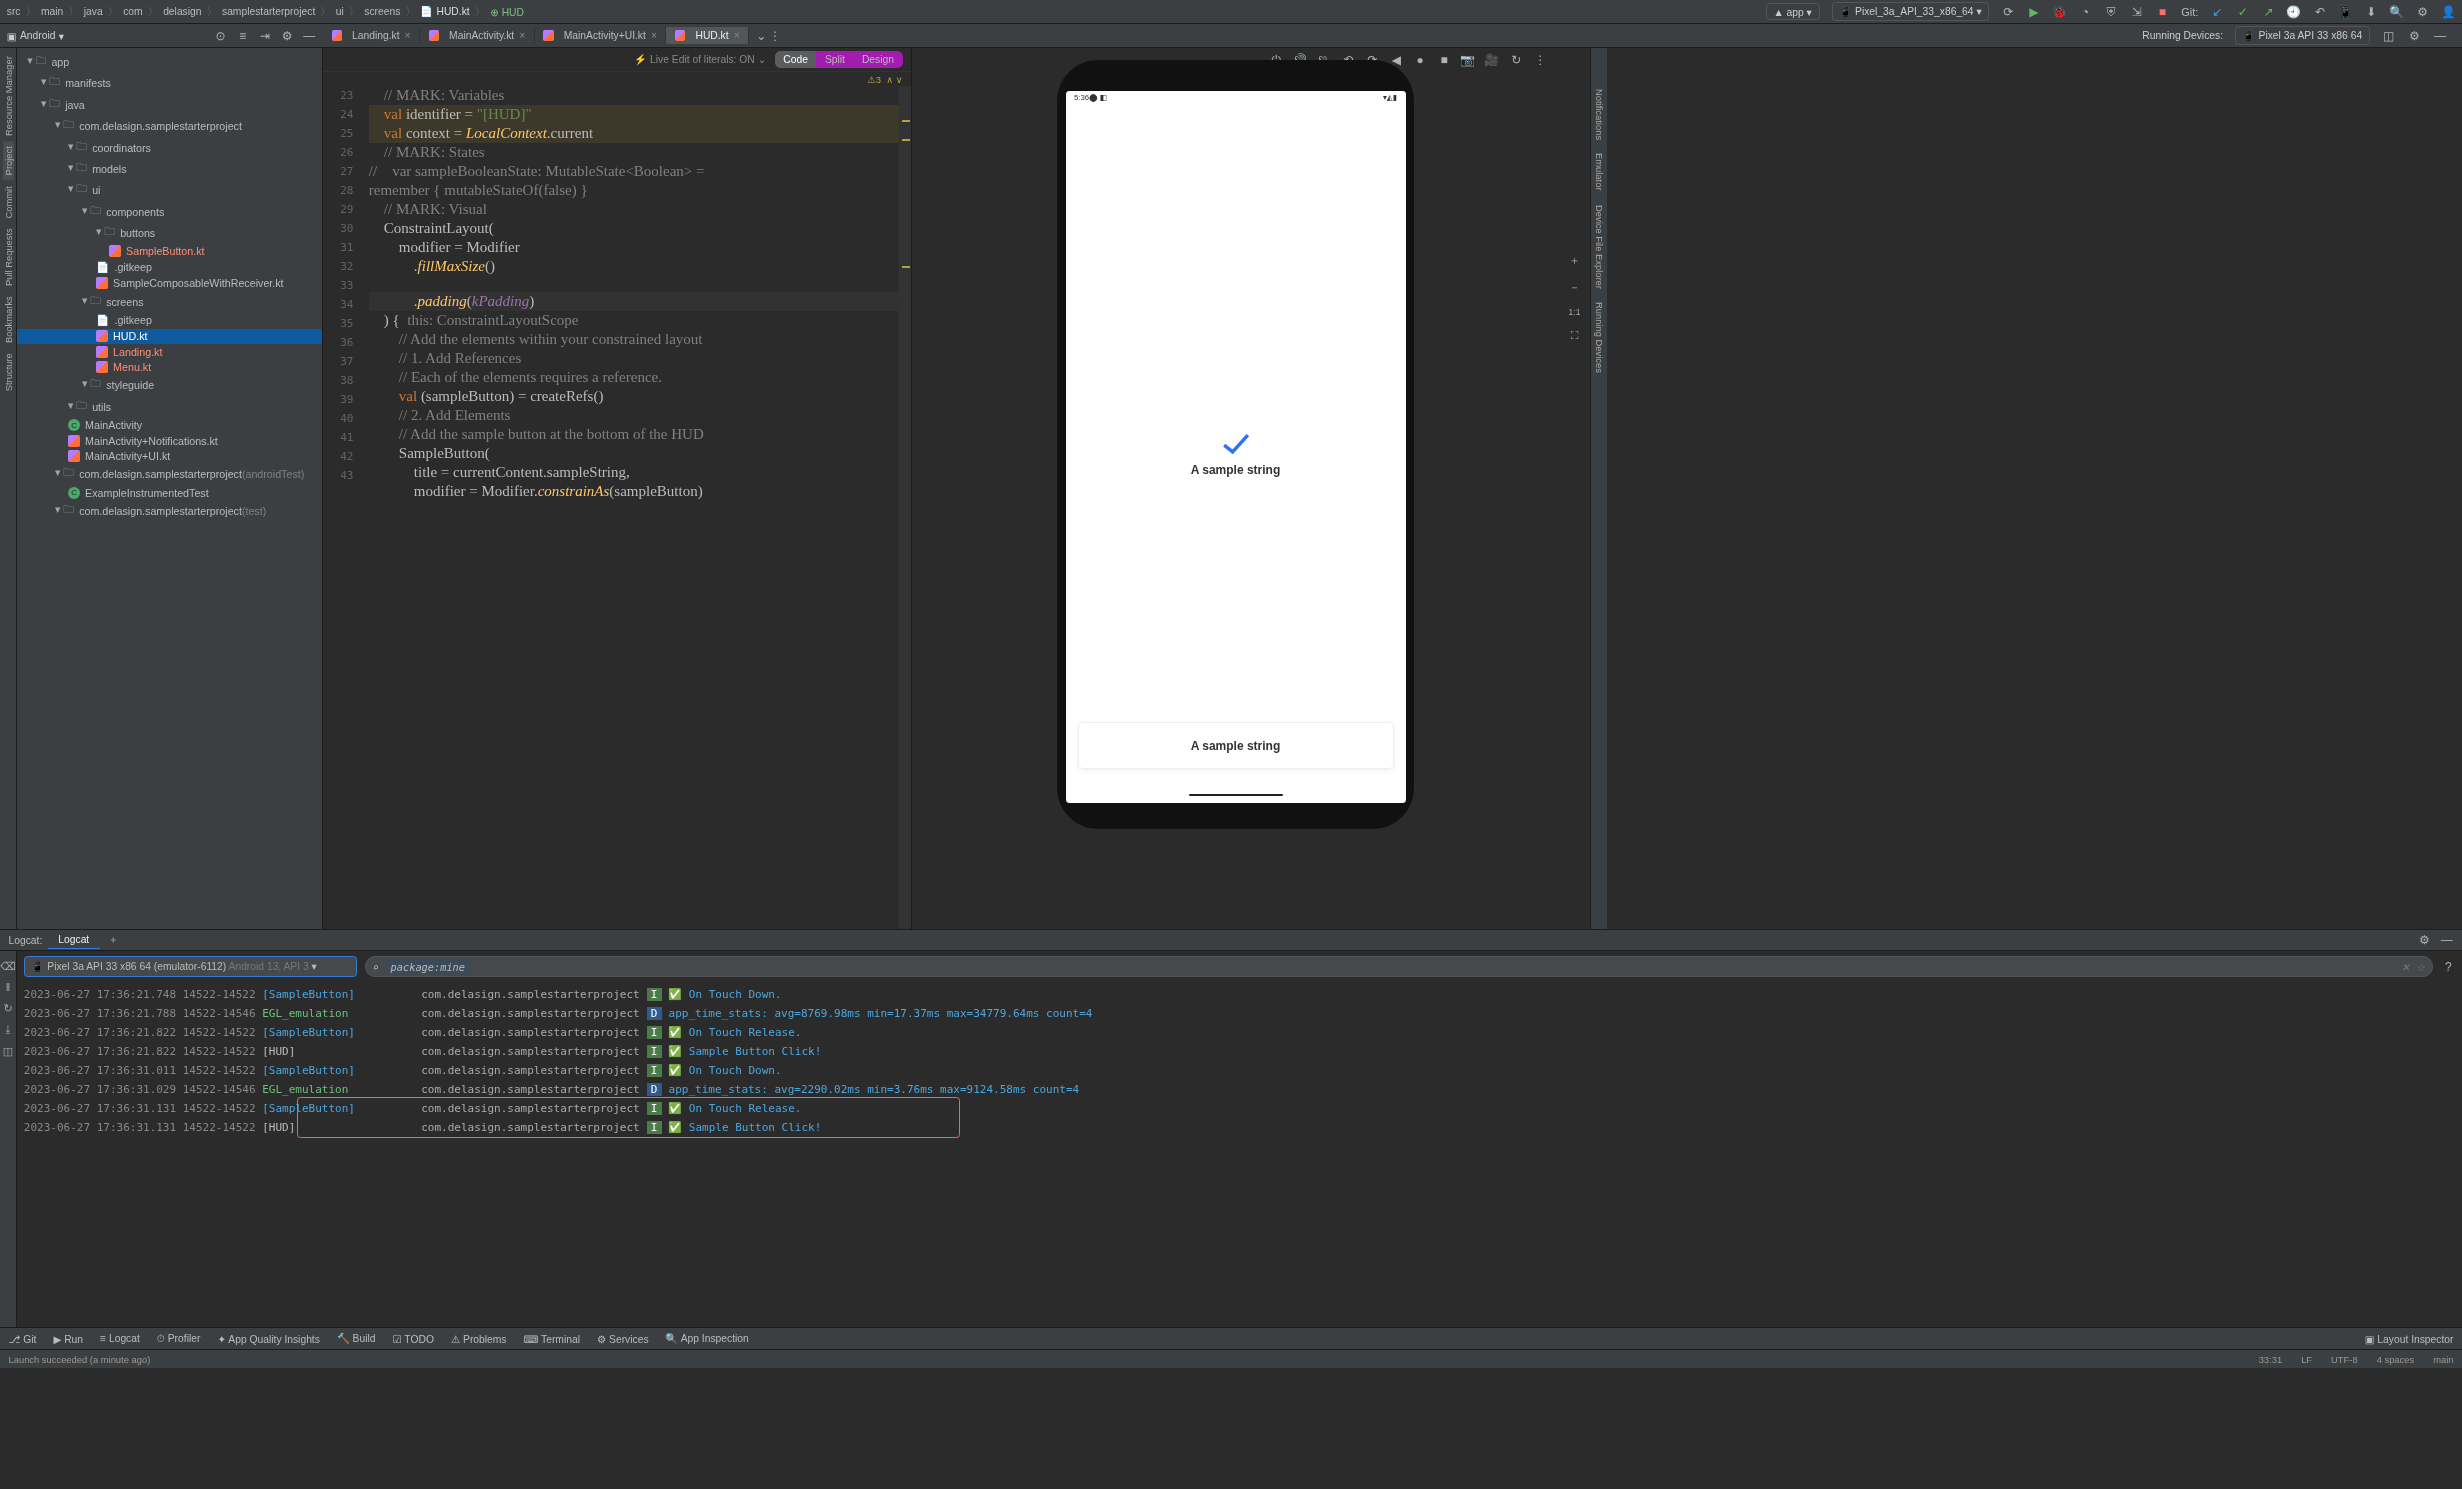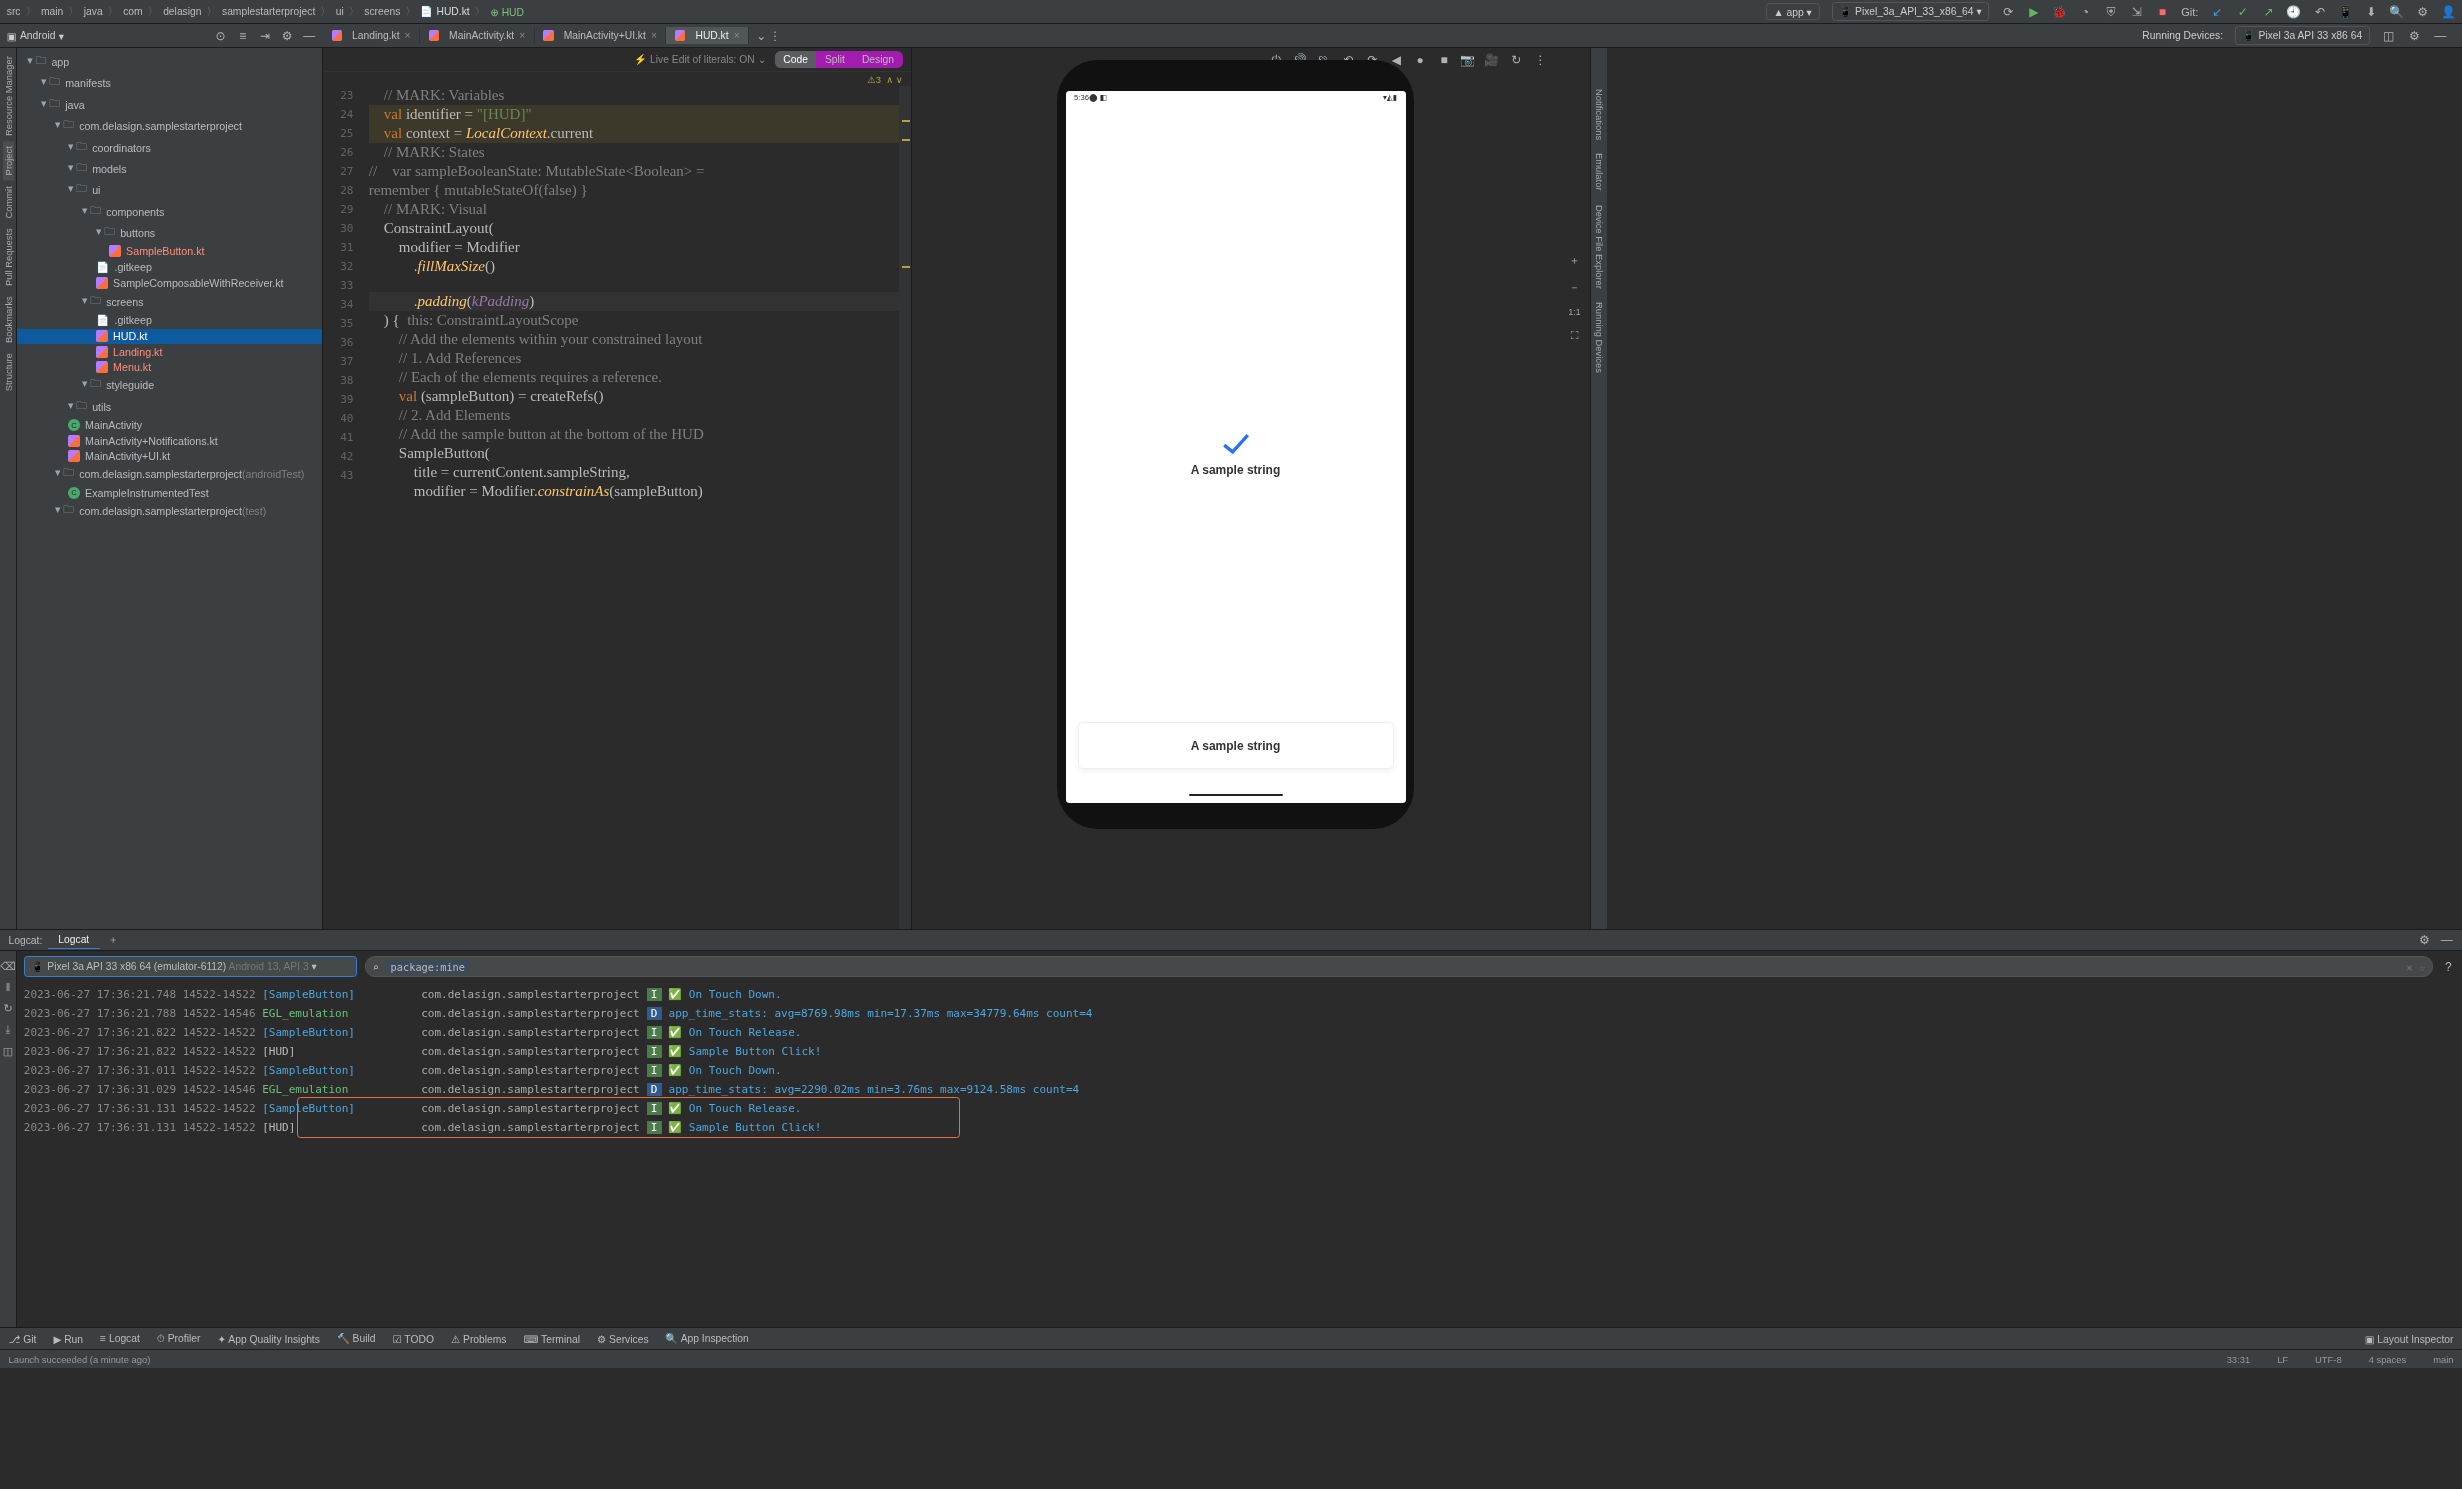--- a/index.html
+++ b/index.html
@@ -63,33 +63,33 @@
 .side-rail-r { width:17px; background:#3c3f41; border-left:0.9px solid #1c1c1c; display:flex; flex-direction:column; align-items:center; padding-top:34px; }
 .side-rail-r .v { writing-mode:vertical-rl; font-size:9.4px; color:#aaa; padding:6.8px 0; }
 
 .logcat-head { height:22px; background:#3c3f41; border-top:0.9px solid #1c1c1c; border-bottom:0.9px solid #1c1c1c; display:flex; align-items:center; padding:0 8.5px; font-size:10.3px; }
 .logcat-head .tab { padding:2.6px 10.3px; border-bottom:1.7px solid #3a7bd5; color:#eee; }
 .logcat { height:376px; background:#2b2b2b; display:flex; }
 .lc-tools { width:17px; background:#3c3f41; border-right:0.9px solid #1c1c1c; }
 .lc-body { flex:1; display:flex; flex-direction:column; }
 .lc-filters { height:31px; display:flex; align-items:center; gap:8.5px; padding:3.4px 6.8px; }
 .lc-dd { flex:0 0 333px; background:#45494a; border:0.9px solid #3a7bd5; border-radius:3.4px; padding:3.4px 6.8px; font-size:10.3px; color:#bbb; }
-.lc-search { flex:1; background:#45494a; border:0.9px solid #555; border-radius:10px; padding:3.4px 6.8px; font-size:10.3px; color:#bbb; font-family:Menlo,monospace; }
+.lc-search { flex:1; background:#45494a; border:0.9px solid #555; border-radius:10px; padding:3.4px 6.8px; font-size:10.3px; color:#bbb; font-family:Menlo,monospace;font-style:italic; }
 .lc-lines { flex:1; padding:3.4px 6.8px; font-family:Menlo,monospace; font-size:11px; line-height:19px; overflow:auto; position:relative; }
 .ll { white-space:pre; }
 .ll .ts { color:#888; } .ll .tag-t { color:#4aa7e0; } .ll .tag-g { color:#6cc07a; } .ll .pkg { color:#aaa; }
 .ll .lv-i { background:#4a7b48; color:#fff; padding:0 4.3px; margin:0 6.8px; }
 .ll .lv-d { background:#2f5b8f; color:#fff; padding:0 4.3px; margin:0 6.8px; }
 .ll .msg { color:#4aa7e0; }
 .hl-box { position:absolute; border:1.7px solid #e86f43; border-radius:3.4px; pointer-events:none; }
 
 .bottom-bar { height:22px; background:#3c3f41; border-top:0.9px solid #1c1c1c; display:flex; align-items:center; padding:0 8.5px; font-size:10.3px; gap:17px; }
 .bottom-bar .r { margin-left:auto; display:flex; gap:17px; }
 .status-bar { height:19px; background:#3c3f41; border-top:0.9px solid #1c1c1c; display:flex; align-items:center; padding:0 8.5px; font-size:9.4px; color:#999; }
-.status-bar .r { margin-left:auto; display:flex; gap:27px; }
+.status-bar .r { margin-left:auto; display:flex; gap:19px; }
 </style>
 </head>
 <body>
 
 <div class="navbar">
   <div class="nav-path" id="nav-path">
       <span>src</span>
       <span class="sep">〉</span>
       <span>main</span>
       <span class="sep">〉</span>

